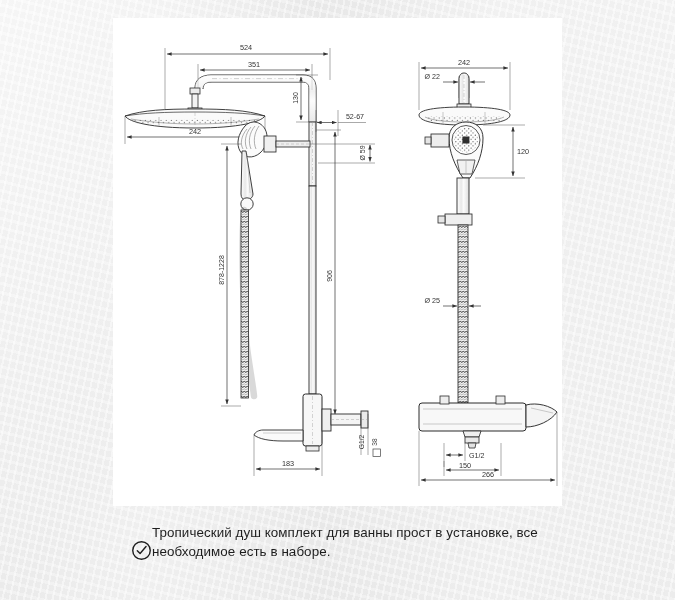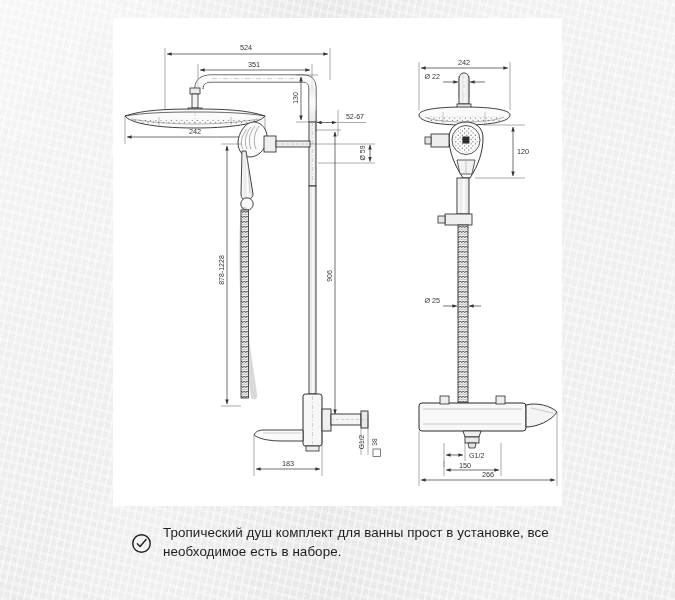--- a/index.html
+++ b/index.html
@@ -55,22 +55,21 @@
     height: 488px;
   }
 
   
   #caption {
     position: absolute;
     left: 131px;
     top: 523px;
     width: 420px;
     display: flex;
-    align-items: center;
-    gap: 11px;
+    align-items: flex-end;
   }
   #check-icon {
     flex: 0 0 auto;
     width: 21px;
     height: 21px;
     margin-top: 2px;
   }
   #caption-text {
     font-size: 13.4px;
     line-height: 1.42;

